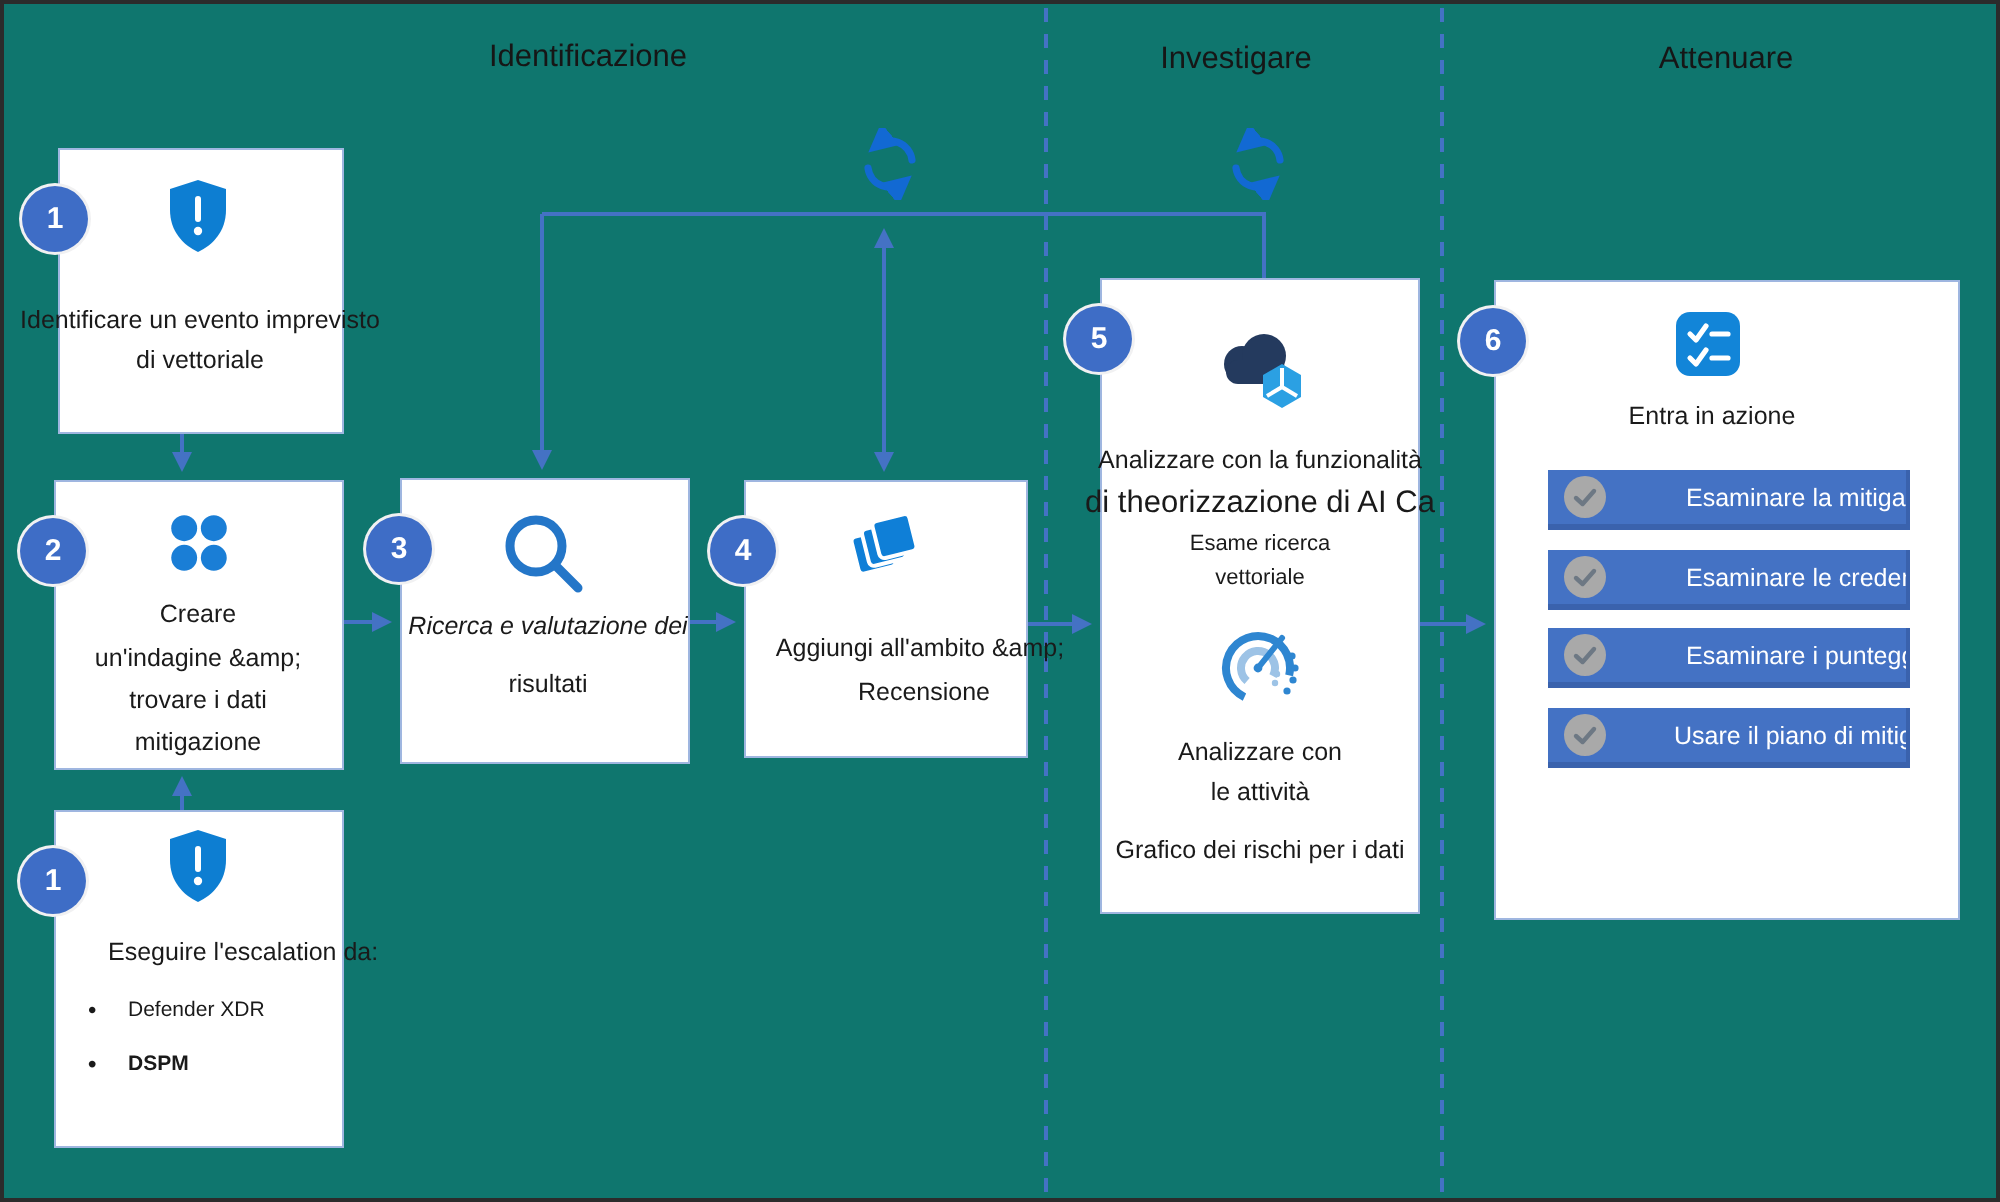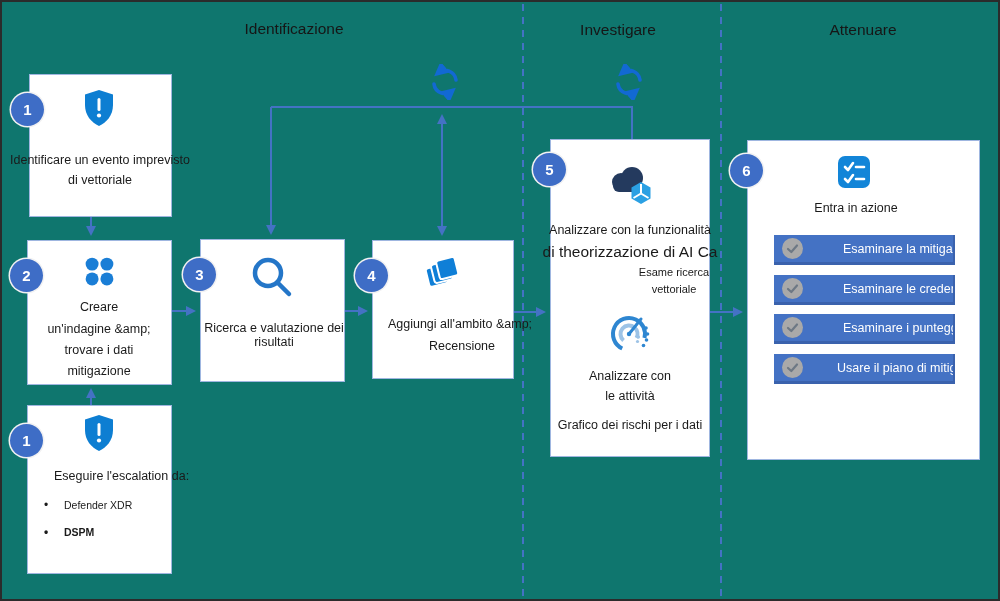--- a/index.html
+++ b/index.html
@@ -4,21 +4,21 @@
 <style>
   html,body{margin:0;padding:0;background:#e8e8e8;font-family:"Liberation Sans",sans-serif;}
   #canvas{position:relative;width:1000px;height:601px;background:#0f766e;border:2px solid #2b2b2b;box-sizing:border-box;overflow:hidden;}
   .hdr{position:absolute;transform:translateX(-50%);font-size:15.5px;color:#161616;white-space:nowrap;}
   .box{position:absolute;background:#ffffff;border:1.5px solid #9fb6e0;box-sizing:border-box;}
   .badge{position:absolute;width:33px;height:33px;border-radius:50%;background:#3e6dc6;color:#fff;
          font-size:15px;font-weight:bold;display:flex;align-items:center;justify-content:center;z-index:6;
          box-shadow:0 0 0 1.5px #f1f1f2;}
   .txt{position:absolute;transform:translateX(-50%);font-size:12.5px;color:#1a1a1a;white-space:nowrap;z-index:4;}
   .txt-big{font-size:15.5px;}
-  .txt-sm{font-size:11px;margin-left:44px;}
+  .txt-sm{font-size:11px;}
   .icon{position:absolute;z-index:4;}
   .bar{position:absolute;width:181px;height:30px;background:#4472c4;border-bottom:3px solid #3a62ad;border-right:2px solid #3a62ad;
        box-sizing:border-box;display:flex;align-items:center;z-index:5;overflow:hidden;}
   .bar .check{flex:0 0 auto;margin-left:8px;}
   .bar .lbl{flex:0 0 auto;margin-left:40px;color:#ffffff;font-size:12.5px;white-space:nowrap;}
   .esc-title{position:absolute;font-size:12.5px;color:#1a1a1a;white-space:nowrap;z-index:4;}
   .bullets{position:absolute;margin:0;padding:0;list-style:none;z-index:4;}
   .bullets li{position:relative;width:86px;padding-left:22px;font-size:10.5px;color:#1a1a1a;line-height:15px;margin-bottom:1px;}
   .bullets li::before{content:"\2022";position:absolute;left:2px;font-size:12px;}
   .bullets li.bold{font-weight:bold;margin-top:12px;}
@@ -113,21 +113,21 @@
   <div class="txt" style="left:97px;top:320px;">un'indagine &amp;amp;</div>
   <div class="txt" style="left:97px;top:341px;">trovare i dati</div>
   <div class="txt" style="left:97px;top:362px;">mitigazione</div>
 
   <div class="icon" style="left:246px;top:251px;">
     <svg width="48" height="48" viewBox="0 0 48 48">
       <circle cx="20" cy="20" r="13" fill="none" stroke="#2476c8" stroke-width="4.5"></circle>
       <line x1="29.5" y1="29.5" x2="41" y2="41" stroke="#2476c8" stroke-width="4.5" stroke-linecap="round"></line>
     </svg>
   </div>
-  <div class="txt" style="left:272px;top:319px;">Ricerca e valutazione dei</div>
+  <div class="txt" style="left:272px;top:304px;font-style:italic;">Ricerca e valutazione dei</div>
   <div class="txt" style="left:272px;top:333px;">risultati</div>
 
   <div class="icon" style="left:418px;top:250px;">
     <svg width="44" height="42" viewBox="0 0 44 42">
       <g transform="rotate(-14 22 22)">
         <rect x="7" y="13" width="19" height="19" rx="2.5" fill="#0f7fd7" stroke="#fff" stroke-width="2"></rect>
         <rect x="13" y="10.5" width="19" height="19" rx="2.5" fill="#0f7fd7" stroke="#fff" stroke-width="2"></rect>
         <rect x="19" y="8" width="19" height="19" rx="2.5" fill="#0f7fd7" stroke="#fff" stroke-width="2"></rect>
       </g>
     </svg>

